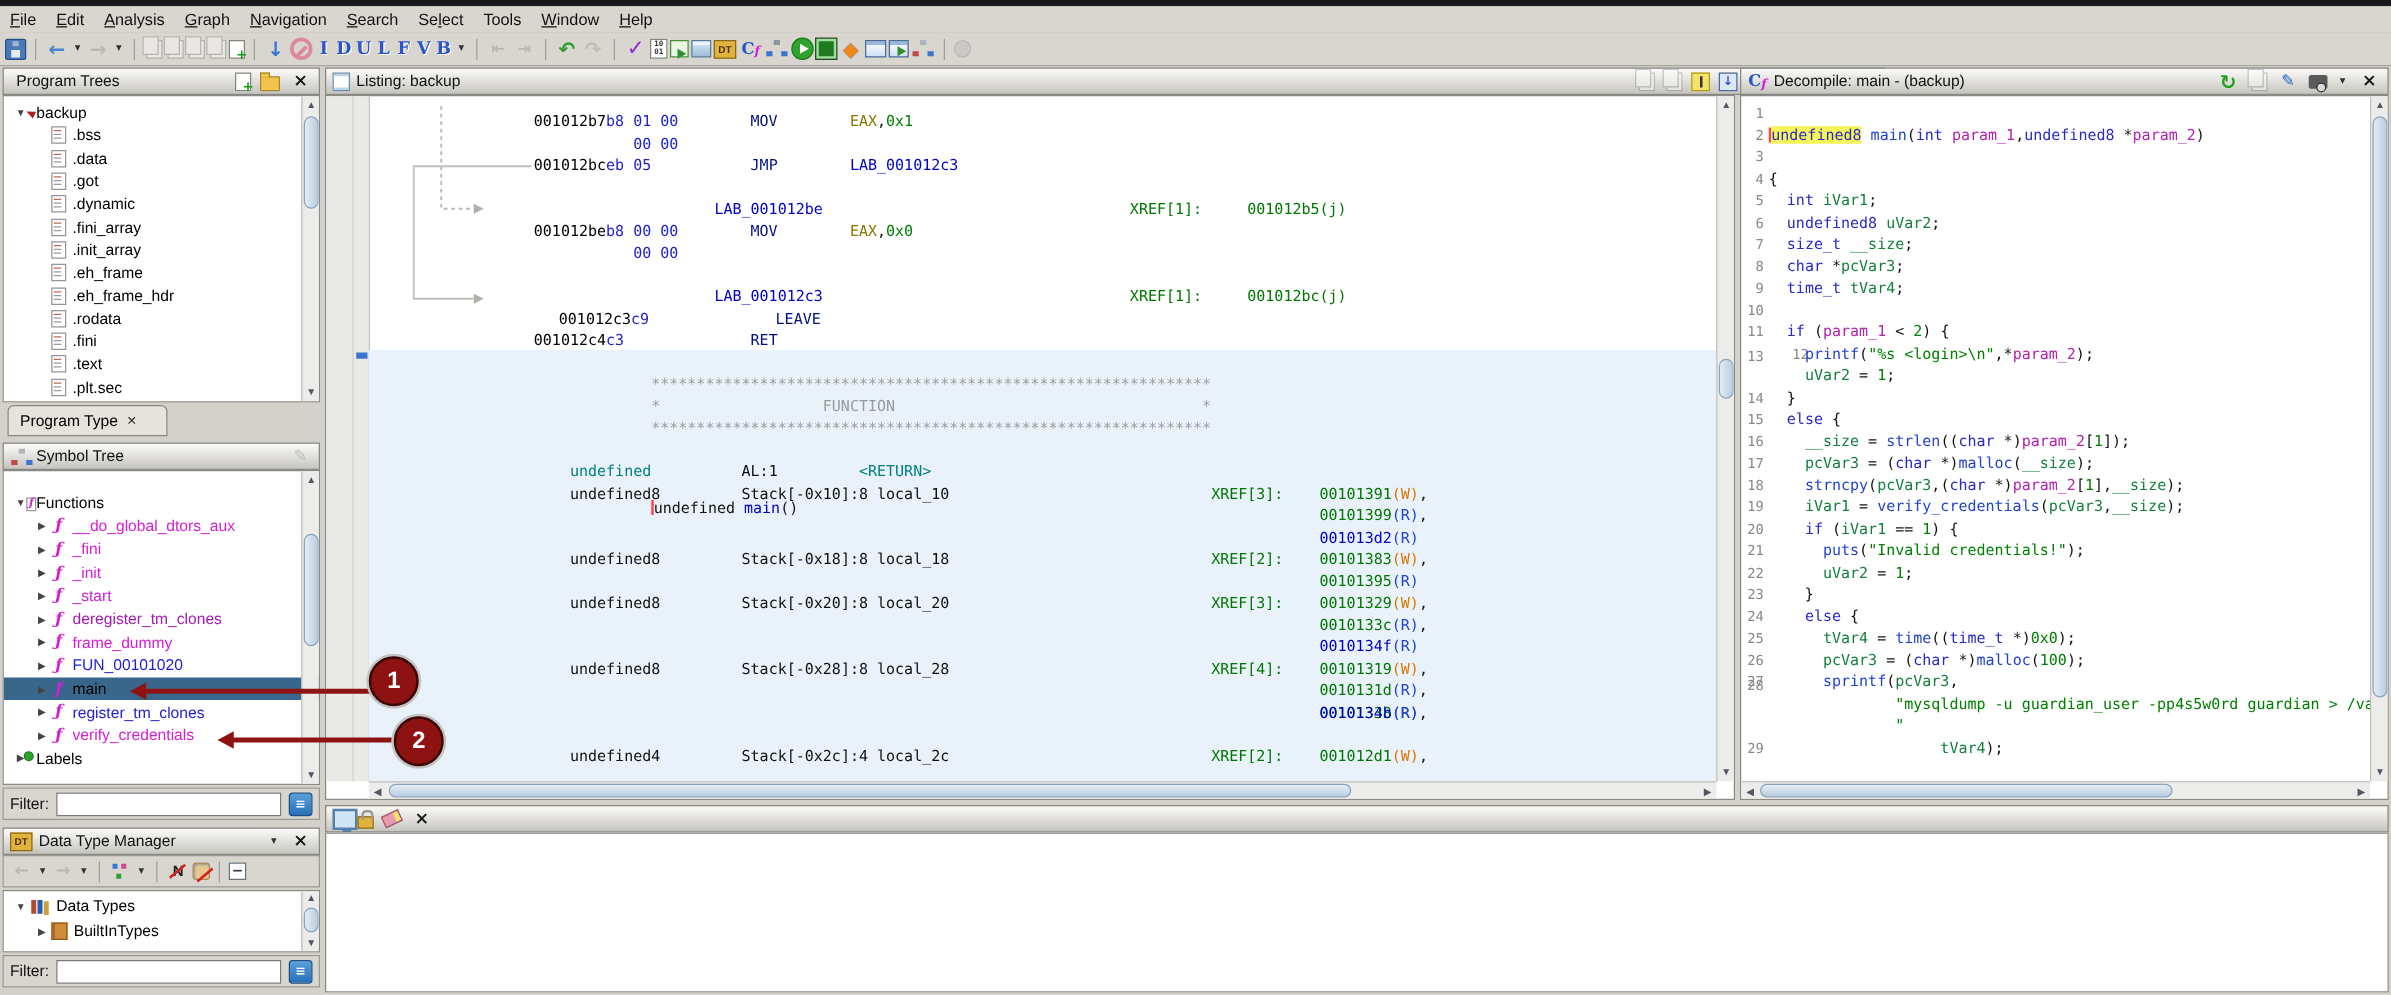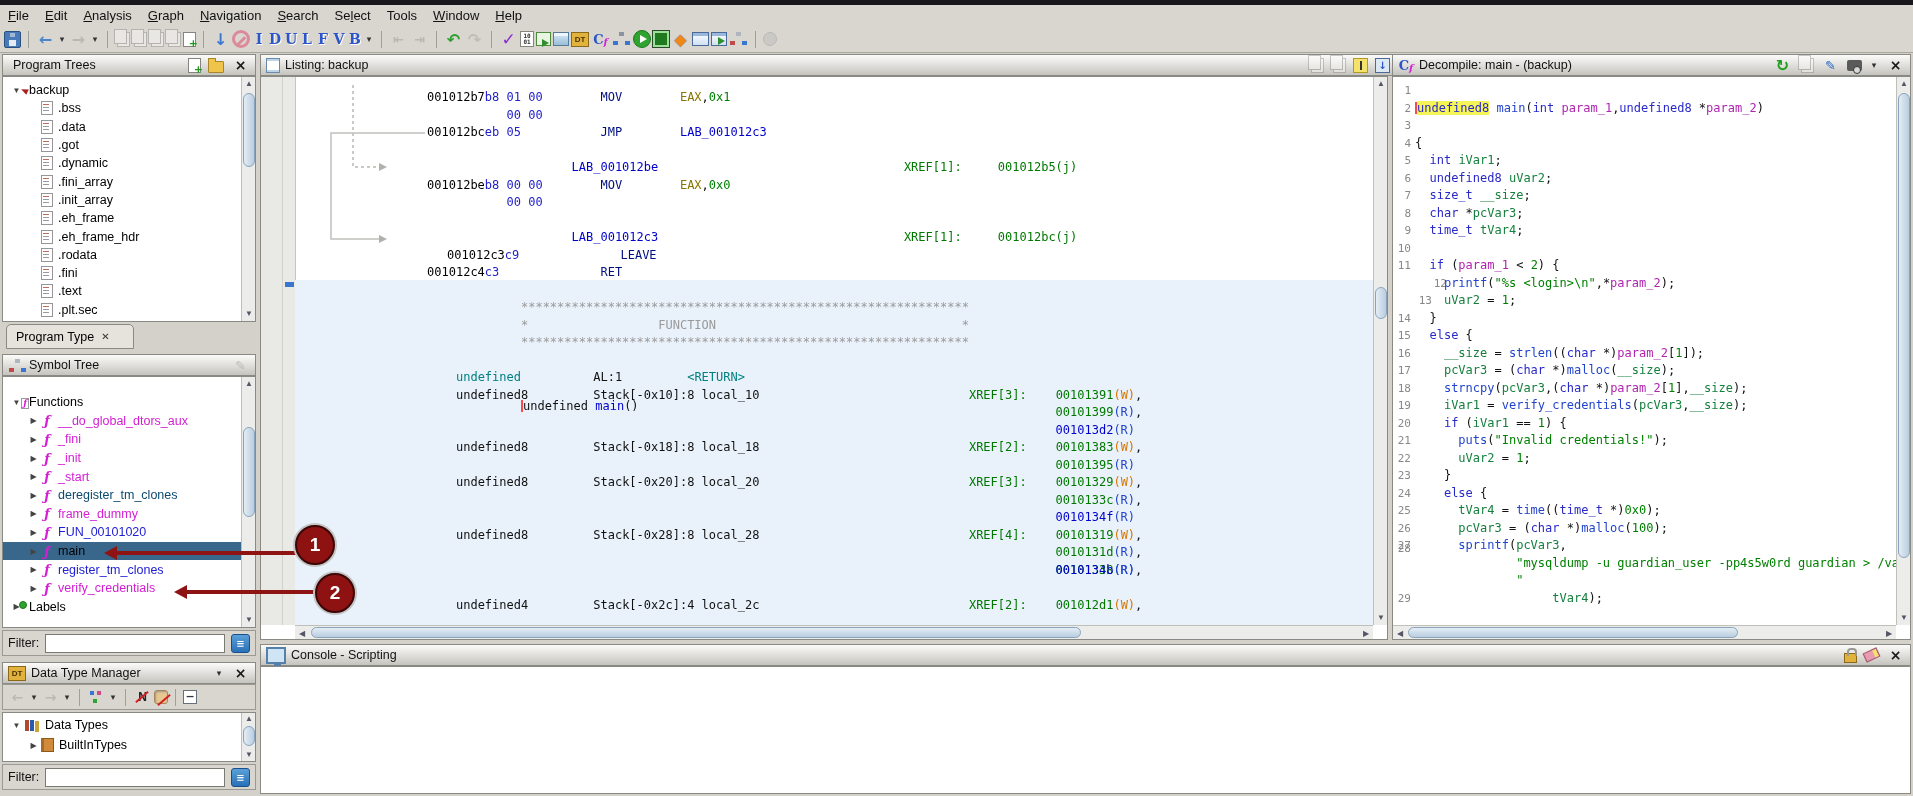--- a/index.html
+++ b/index.html
@@ -316,21 +316,21 @@
           <span style="color: rgb(212, 30, 212);">_init</span>
         </div>
         <div class="trow" style="height: 18.6px; padding-left: 23px;">
           <span class="texp">▶</span>
           <span class="tico t-func">ƒ</span>
           <span style="color: rgb(212, 30, 212);">_start</span>
         </div>
         <div class="trow" style="height: 18.6px; padding-left: 23px;">
           <span class="texp">▶</span>
           <span class="tico t-func">ƒ</span>
-          <span style="color: #0c4a6e;">deregister_tm_clones</span>
+          <span style="color: #a21caf;">deregister_tm_clones</span>
         </div>
         <div class="trow" style="height: 18.6px; padding-left: 23px;">
           <span class="texp">▶</span>
           <span class="tico t-func">ƒ</span>
           <span style="color: rgb(212, 30, 212);">frame_dummy</span>
         </div>
         <div class="trow" style="height: 18.6px; padding-left: 23px;">
           <span class="texp">▶</span>
           <span class="tico t-func">ƒ</span>
           <span style="color: rgb(33, 33, 212);">FUN_00101020</span>
@@ -519,21 +519,21 @@
         <div class="dnum" style="top: 128.5px; left: 2px;">8</div>
         <div class="drow" style="top: 128.5px; left: 22px;"><span class="dc-p">  </span><span class="dc-t">char</span><span class="dc-p"> *</span><span class="dc-v">pcVar3</span><span class="dc-p">;</span></div>
         <div class="dnum" style="top: 146px; left: 2px;">9</div>
         <div class="drow" style="top: 146px; left: 22px;"><span class="dc-p">  </span><span class="dc-t">time_t</span><span class="dc-p"> </span><span class="dc-v">tVar4</span><span class="dc-p">;</span></div>
         <div class="dnum" style="top: 163.5px; left: 2px;">10</div>
         <div class="drow" style="top: 163.5px; left: 22px;"></div>
         <div class="dnum" style="top: 181px; left: 2px;">11</div>
         <div class="drow" style="top: 181px; left: 22px;"><span class="dc-p">  </span><span class="dc-kw">if</span><span class="dc-p"> (</span><span class="dc-pa">param_1</span><span class="dc-p"> &lt; </span><span class="dc-k">2</span><span class="dc-p">) {</span></div>
         <div class="dnum" style="top: 198.5px; left: 2px; margin-left: 36px;">12</div>
         <div class="drow" style="top: 198.5px; left: 22px;"><span class="dc-p">    </span><span class="dc-f">printf</span><span class="dc-p">(</span><span class="dc-s">"%s &lt;login&gt;\n"</span><span class="dc-p">,*</span><span class="dc-pa">param_2</span><span class="dc-p">);</span></div>
-        <div class="dnum" style="top: 216px; left: 2px; margin-left: 21px;">13</div>
+        <div class="dnum" style="top: 201px; left: 2px;">13</div>
         <div class="drow" style="top: 216px; left: 22px;"><span class="dc-p">    </span><span class="dc-v">uVar2</span><span class="dc-p"> = </span><span class="dc-k">1</span><span class="dc-p">;</span></div>
         <div class="dnum" style="top: 233.5px; left: 2px;">14</div>
         <div class="drow" style="top: 233.5px; left: 22px;"><span class="dc-p">  }</span></div>
         <div class="dnum" style="top: 251px; left: 2px;">15</div>
         <div class="drow" style="top: 251px; left: 22px;"><span class="dc-p">  </span><span class="dc-kw">else</span><span class="dc-p"> {</span></div>
         <div class="dnum" style="top: 268.5px; left: 2px;">16</div>
         <div class="drow" style="top: 268.5px; left: 22px; text-align: center;"><span class="dc-p">    </span><span class="dc-v">__size</span><span class="dc-p"> = </span><span class="dc-f">strlen</span><span class="dc-p">((</span><span class="dc-t">char</span><span class="dc-p"> *)</span><span class="dc-pa">param_2</span><span class="dc-p">[</span><span class="dc-k">1</span><span class="dc-p">]);</span></div>
         <div class="dnum" style="top: 286px; left: 2px;">17</div>
         <div class="drow" style="top: 286px; left: 22px;"><span class="dc-p">    </span><span class="dc-v">pcVar3</span><span class="dc-p"> = (</span><span class="dc-t">char</span><span class="dc-p"> *)</span><span class="dc-f">malloc</span><span class="dc-p">(</span><span class="dc-v">__size</span><span class="dc-p">);</span></div>
         <div class="dnum" style="top: 303.5px; left: 2px;">18</div>
@@ -569,21 +569,20 @@
     </div>
     <div class="sb" style="left:0;top:548px;width:503px;height:14px;border-top:1px solid #c0c0ba;">
       <div class="sbarrow" style="left:0;top:2px;">◀</div>
       <div class="sbthumb sbthumbh" style="left:15px;top:1px;width:330px;height:11px;"></div>
       <div class="sbarrow" style="right:0;top:2px;width:14px;">▶</div>
     </div>
   </div>
 
   <div class="phdr" style="left:260px;top:644px;width:1651px;">
     <span class="ic k-monitor" style="width:16px;height:13px;"></span>
-    <span class="phtitle">Console - Scripting</span>
     <span class="phicons" id="ico-console">
         <span class="ic k-lock"></span>
         <span class="ic k-eraser"></span>
         <span class="ic k-close">×</span>
       </span>
   </div>
   <div class="pbox" style="left:260px;top:666px;width:1651px;height:128px;"></div>
 
   <div class="arrowline" style="left:110px;top:551px;width:187px;"></div>
   <div class="arrowtip" style="left:97px;top:546px;"></div>

